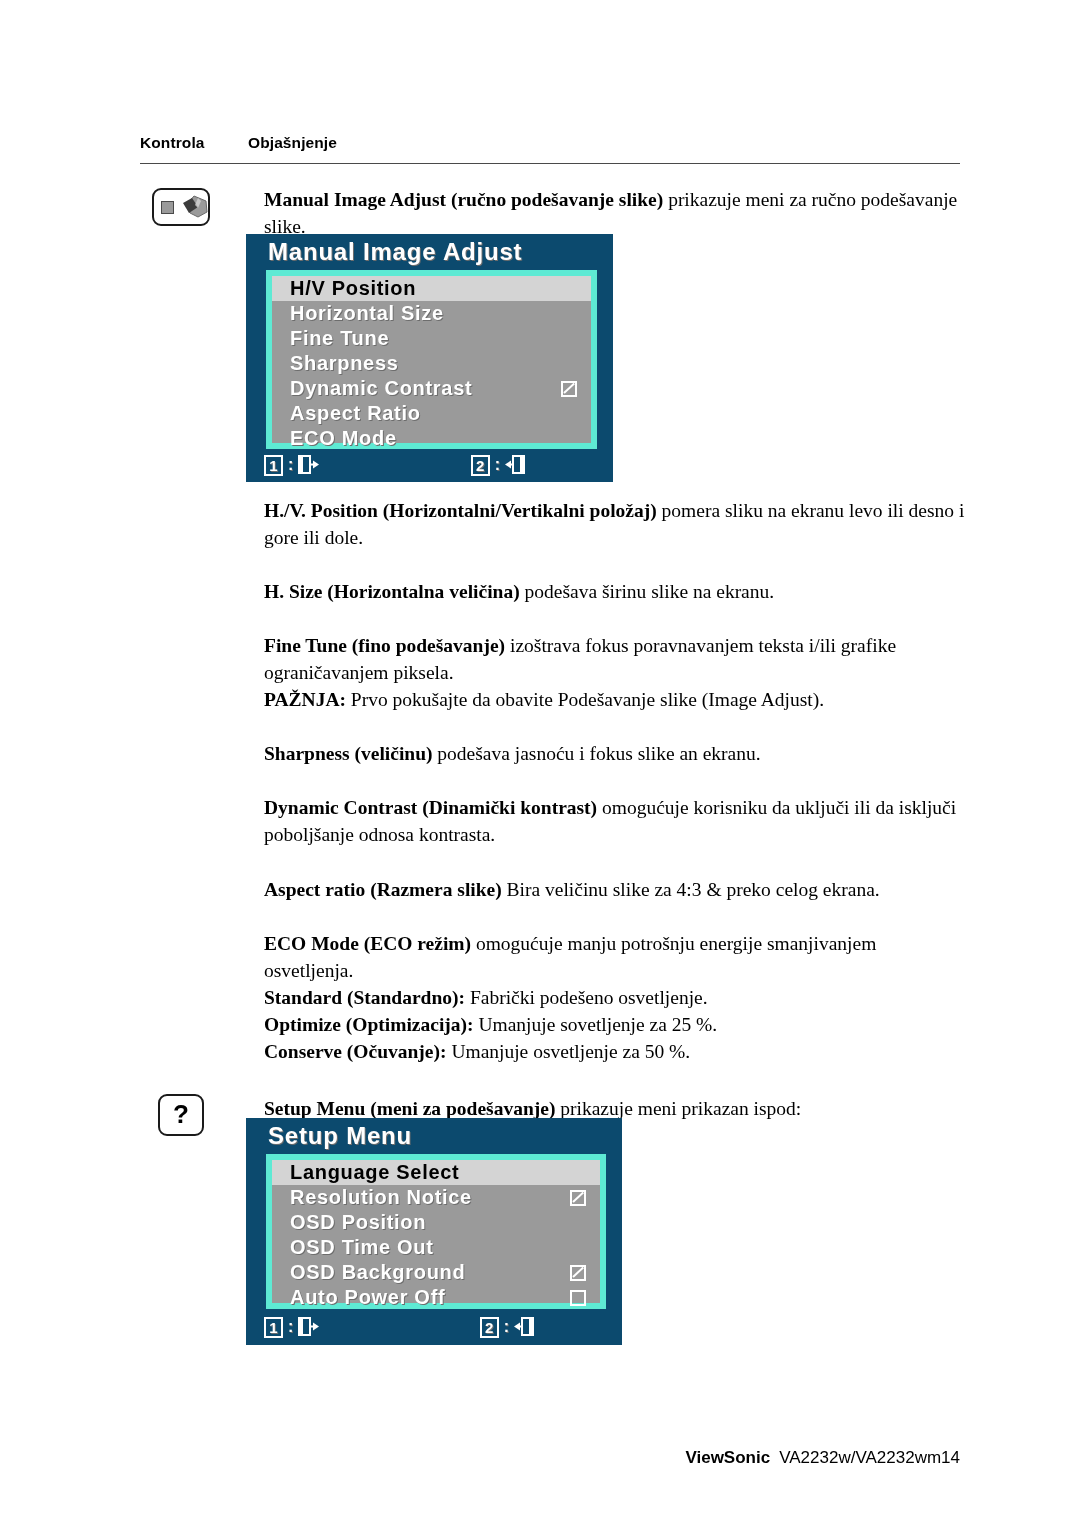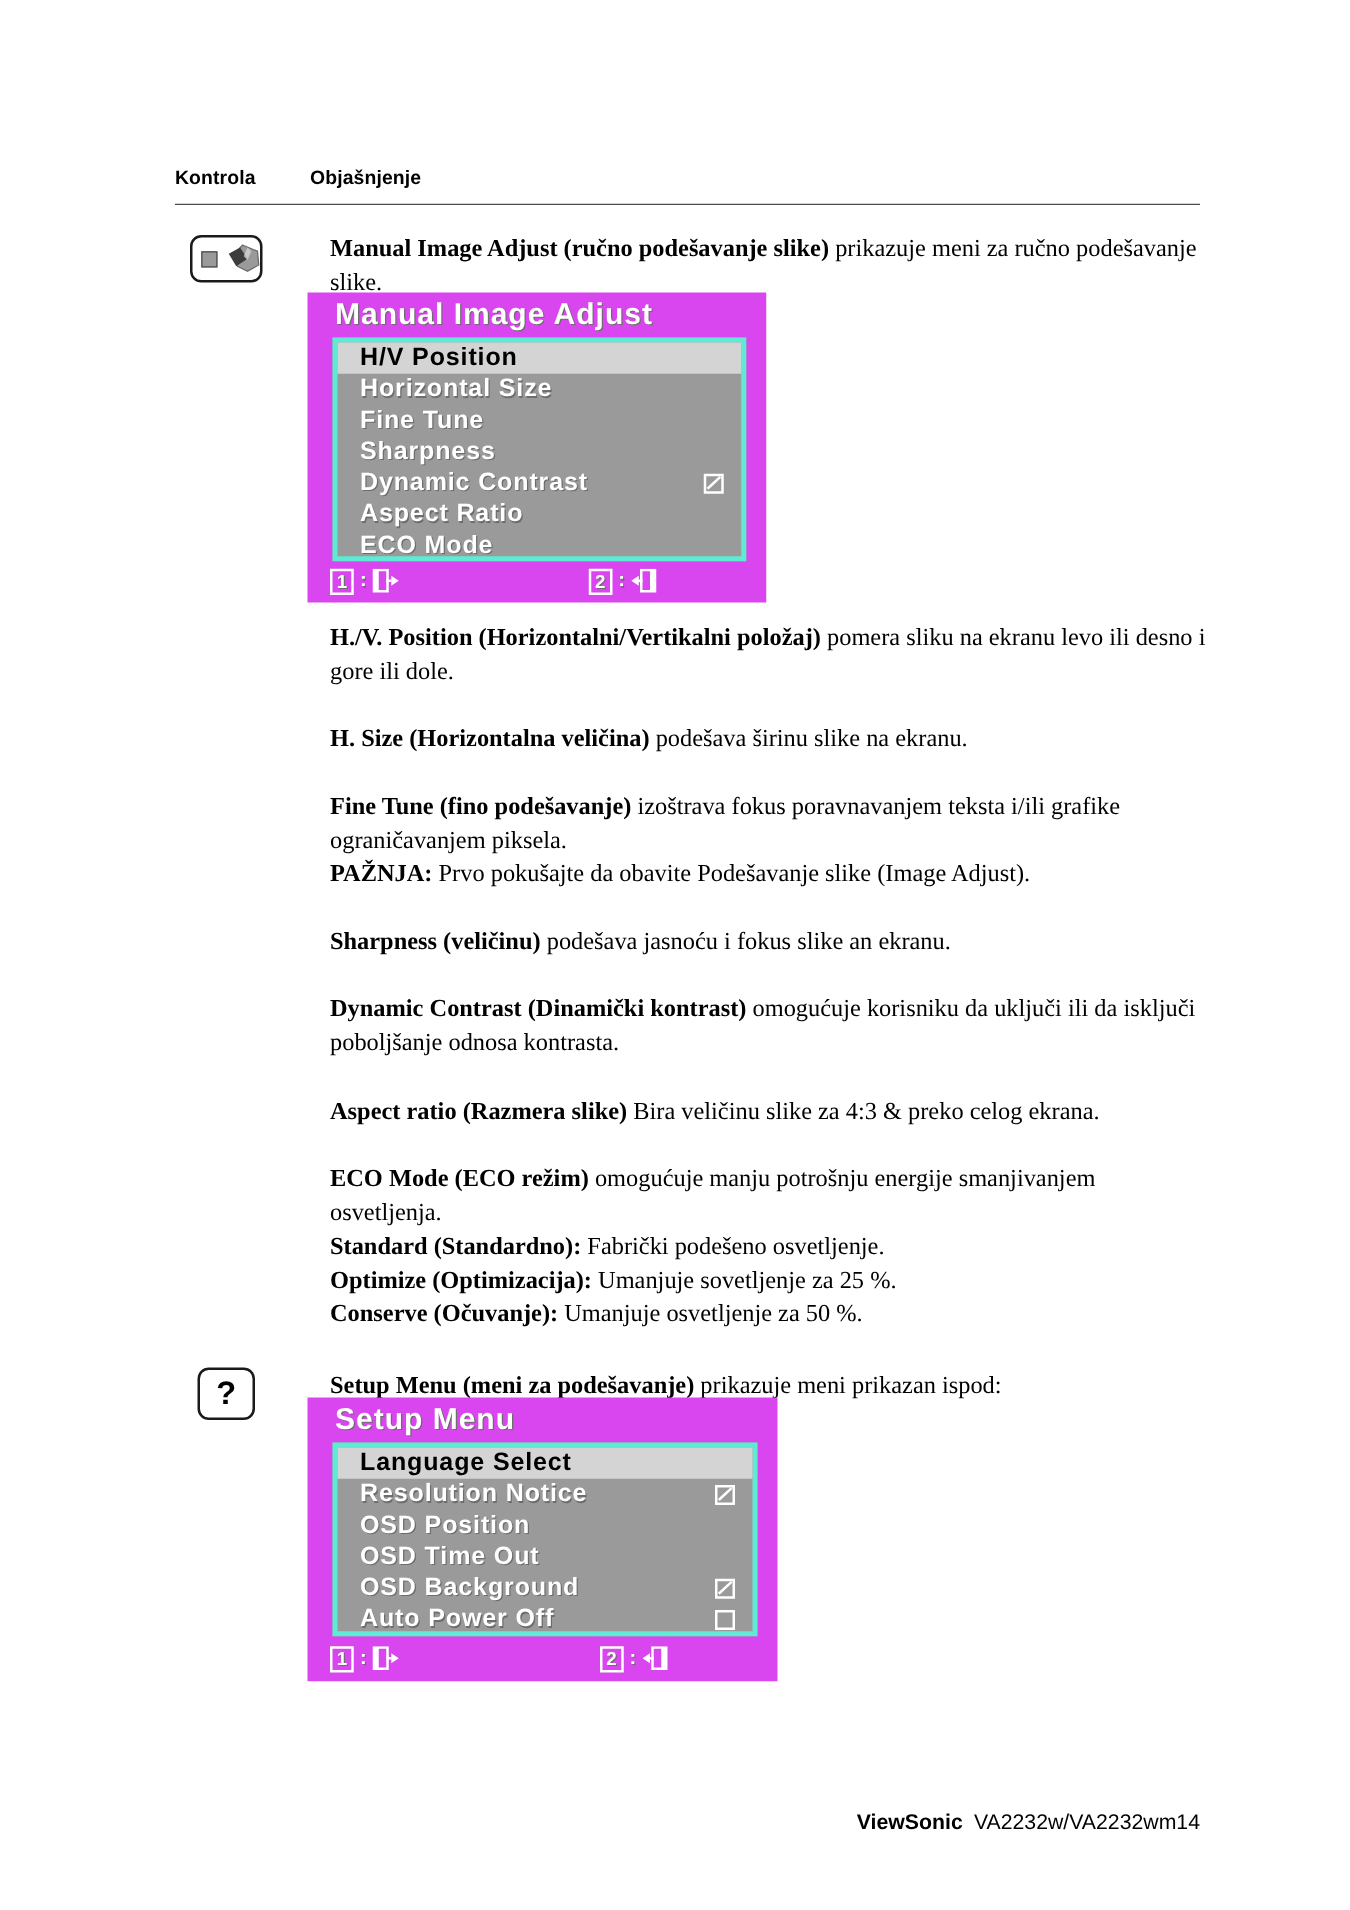--- a/index.html
+++ b/index.html
@@ -111,39 +111,39 @@
     position: absolute;
     left: 20px;
     top: 2px;
     width: 34px;
     height: 32px;
   }
 
   
   .osd {
     position: absolute;
-    background: #d946ef;
+    background: #0c4a6e;
     box-sizing: border-box;
     font-family: "Liberation Sans", sans-serif;
   }
   .osd-title {
     position: absolute;
     left: 22px;
     top: 4px;
     font-size: 24px;
     font-weight: bold;
     color: #ffffff;
     letter-spacing: 0.8px;
     text-shadow: 1px 1px 0 #6d6d6d;
   }
   .osd-list {
     position: absolute;
     left: 20px;
     right: 16px;
-    border: 4px solid #5eead4;
+    border: 6px solid #5eead4;
     box-sizing: border-box;
     background: #9a9a9a;
   }
   .osd-row {
     position: relative;
     height: 25px;
     display: flex;
     align-items: center;
     padding-left: 18px;
     padding-right: 14px;

